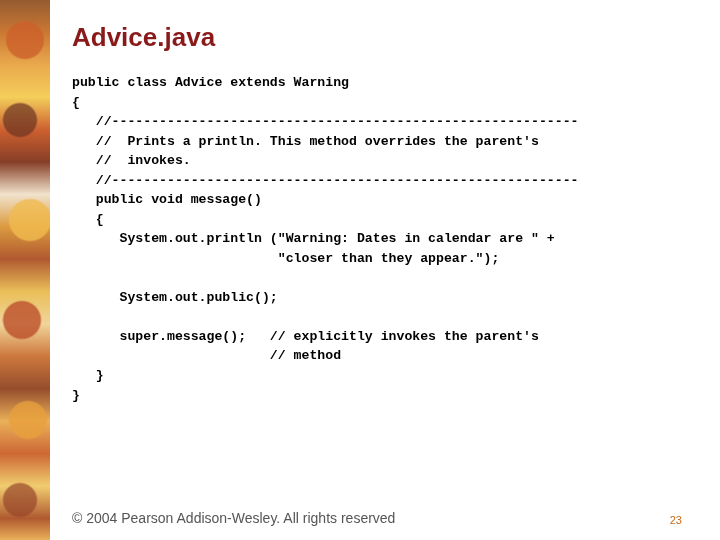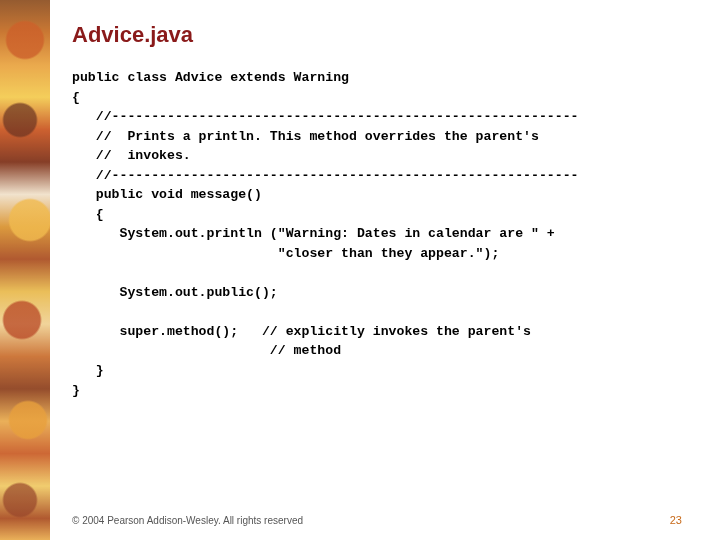--- a/index.html
+++ b/index.html
@@ -38,39 +38,39 @@
       radial-gradient(circle at 20px 500px, rgba(140,50,20,0.7) 0 16px, transparent 18px);
   }
   .content {
     position: absolute;
     left: 72px;
     top: 22px;
     right: 24px;
     bottom: 24px;
   }
   .title {
-    font-size: 22px;
+    font-size: 26px;
     font-weight: bold;
     color: #8a1a1a;
     margin-bottom: 20px;
     font-family: Arial, sans-serif;
   }
   .code {
     font-family: "Courier New", Courier, monospace;
     font-size: 13.2px;
     line-height: 1.48;
     color: #000;
     font-weight: bold;
     white-space: pre;
   }
   .footer {
     position: absolute;
     left: 72px;
     bottom: 14px;
-    font-size: 10px;
+    font-size: 14px;
     color: #555;
     font-family: Arial, sans-serif;
   }
   .page-num {
     position: absolute;
     right: 38px;
     bottom: 14px;
     font-size: 11px;
     color: #c86a1a;
     font-family: Arial, sans-serif;
@@ -89,20 +89,20 @@
 <span>   //  Prints a println. This method overrides the parent's</span>
 <span>   //  invokes.</span>
 <span>   //-----------------------------------------------------------</span>
 <span>   public void message()</span>
 <span>   {</span>
 <span>      System.out.println ("Warning: Dates in calendar are " +</span>
 <span>                          "closer than they appear.");</span>
 <span></span>
 <span>      System.out.public();</span>
 <span></span>
-<span>      super.method();   // explicitly invokes the parent's</span>
+<span>      super.message();   // explicitly invokes the parent's</span>
 <span>                         // method</span>
 <span>   }</span>
 <span>}</span></div>
 </div>
 
 <div class="footer">© 2004 Pearson Addison-Wesley. All rights reserved</div>
 <div class="page-num">23</div>
 
 </body></html>

